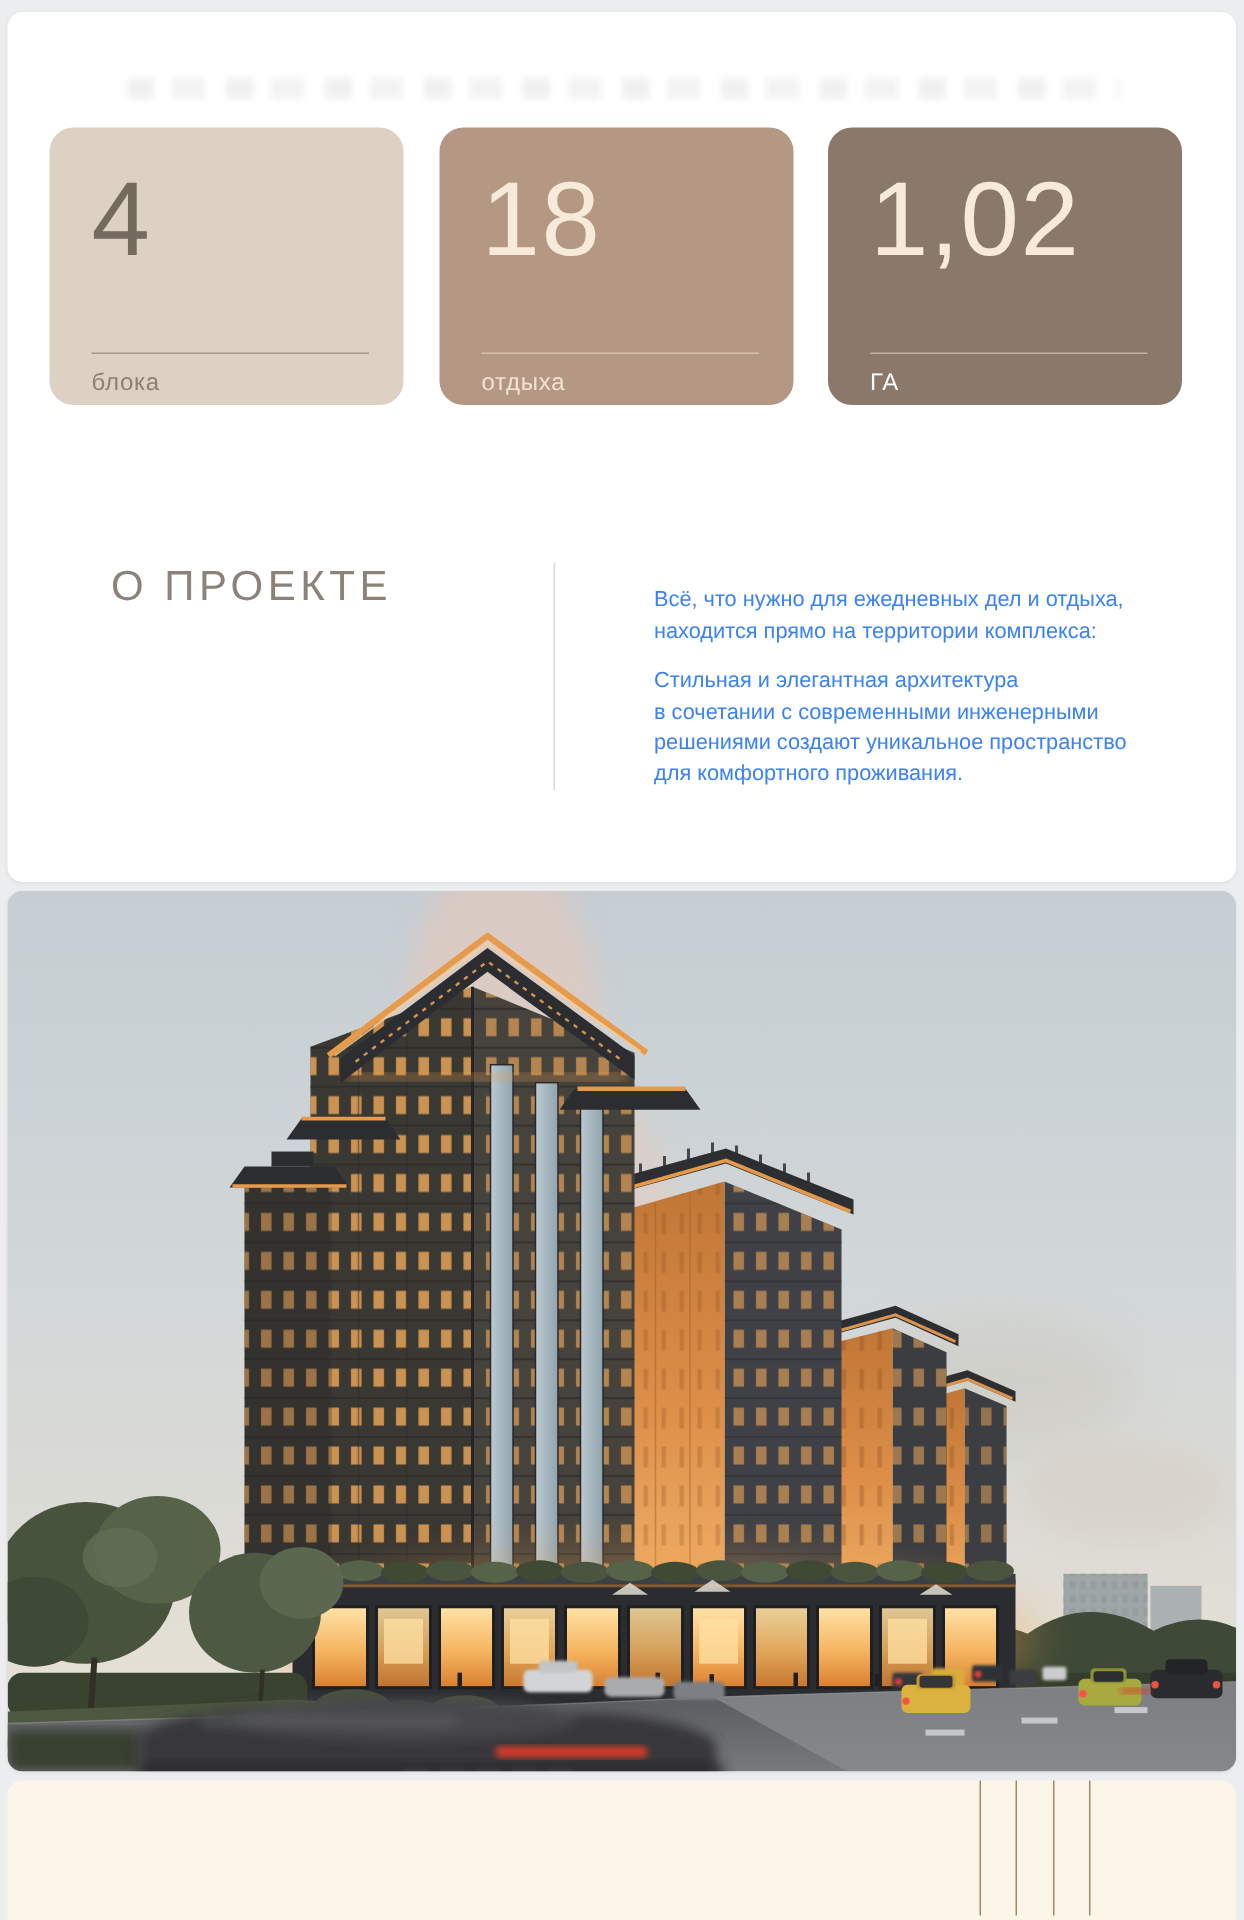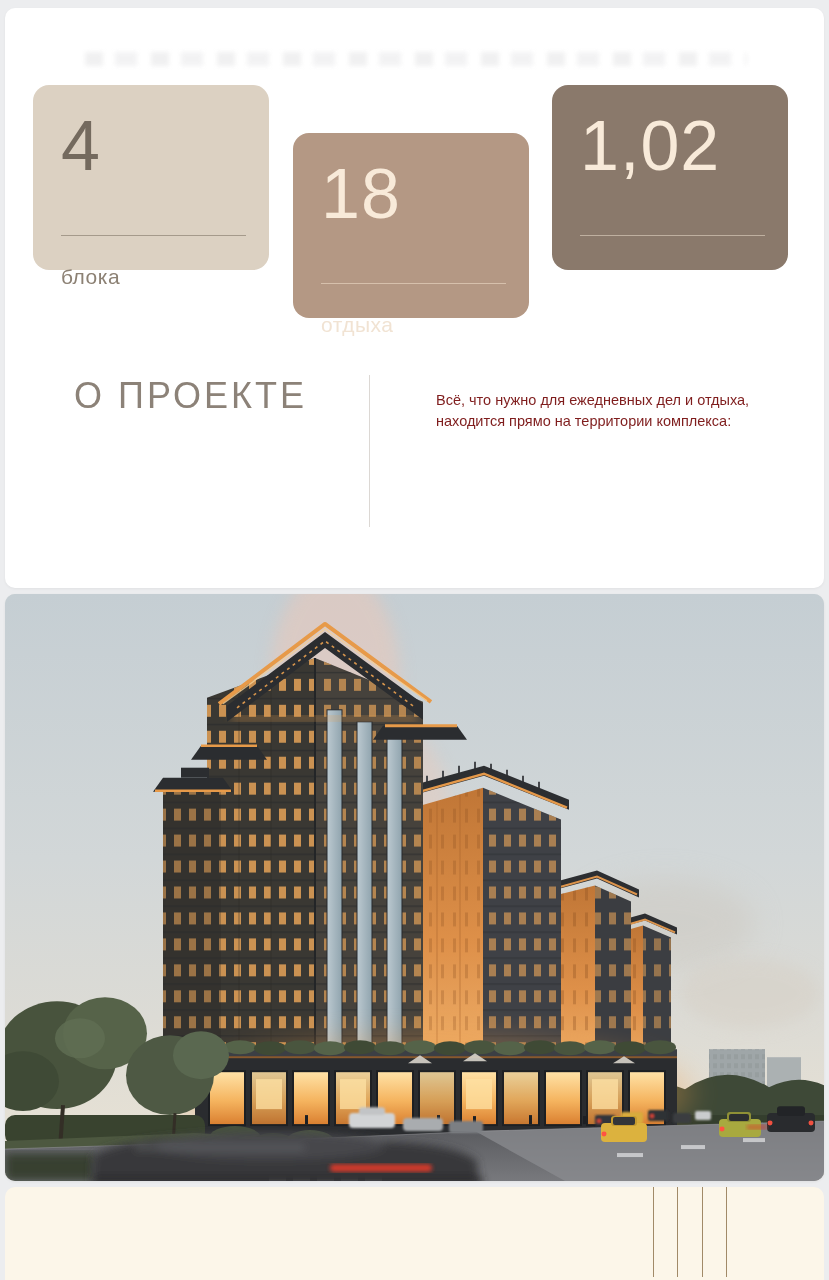--- a/index.html
+++ b/index.html
@@ -12,34 +12,34 @@
              background:#ffffff; border-radius:10px; box-shadow:0 1px 3px rgba(0,0,0,.05); }
 
   .ghost-row { position:absolute; left:80px; top:44px; width:662px; height:14px; opacity:.8;
       background:
         repeating-linear-gradient(90deg, #ededee 0 18px, rgba(255,255,255,0) 18px 30px, #f0f0f1 30px 52px, rgba(255,255,255,0) 52px 66px);
       filter:blur(2px); border-radius:3px; }
 
   .stats-row { position:absolute; left:0; top:0; width:100%; height:0; }
   .stat-card { position:absolute; top:77px; width:236px; height:185px; border-radius:16px; }
   .stat-card.c0 { left:28px; }
-  .stat-card.c1 { left:288px;margin-top:48px; }
+  .stat-card.c1 { left:288px; }
   .stat-card.c2 { left:547px; }
   .stat-value { position:absolute; left:28px; top:26px; font-size:70px; font-weight:300;
                 line-height:1; letter-spacing:1px; }
   .stat-divider { position:absolute; left:28px; top:150px; width:185px; height:1px; }
-  .stat-label { position:absolute; left:28px; top:180px; font-size:21px; font-weight:300; letter-spacing:.5px; }
-
-  .about-title { position:absolute; left:69px; top:367px; font-size:36px; font-weight:300;
+  .stat-label { position:absolute; left:28px; top:162px; font-size:16px; font-weight:300; letter-spacing:.5px; }
+
+  .about-title { position:absolute; left:69px; top:367px; font-size:28px; font-weight:300;
                  letter-spacing:3px; color:#8c8278; }
   .about-sub { position:absolute; left:71px; top:452px; width:300px; font-size:15px;
                line-height:1.45; color:#a29890; white-space:pre-line; }
   .about-vline { position:absolute; left:364px; top:367px; width:1px; height:152px; background:#dcd8d4; }
   .about-right { position:absolute; left:431px; top:382px; width:330px; font-size:14.5px;
-                 line-height:1.42; color:#7f1d1d; }
+                 line-height:1.42; color:#3b82f6; }
   .about-right p { margin:0 0 13px 0; white-space:pre-line; }
 
   
   .sec-img { position:absolute; left:5px; top:594px; width:819px; height:587px;
              border-radius:10px; overflow:hidden; background:#d3d8d9; box-shadow:0 1px 3px rgba(0,0,0,.06); }
   .sec-img svg { display:block; width:819px; height:587px; }
 
   
   .sec-foot { position:absolute; left:5px; top:1187px; width:819px; height:93px;
               border-radius:10px 10px 0 0; }
@@ -74,20 +74,24 @@
         <div class="stat-divider" style="background: rgb(191, 176, 160);"></div>
         <div class="stat-label" style="color: #ffffff;">ГА</div>
       </div>
     </div>
 
     <h1 class="about-title">О ПРОЕКТЕ</h1>
     <div class="about-vline"></div>
     <div class="about-right">
       <p>Всё, что нужно для ежедневных дел и отдыха,
 находится прямо на территории комплекса:</p>
+      <p>Стильная и элегантная архитектура
+в сочетании с современными инженерными
+решениями создают уникальное пространство
+для комфортного проживания.</p>
     </div>
   </section>
 
   <section class="sec-img">
     <svg viewBox="0 0 819 588" preserveAspectRatio="none" xmlns="http://www.w3.org/2000/svg">
       <defs>
         <linearGradient id="sky" x1="0" y1="0" x2="0" y2="1">
           <stop offset="0" stop-color="#c5ced3"></stop>
             <stop offset=".45" stop-color="#d2d7d8"></stop>
           <stop offset=".72" stop-color="#dcdbd5"></stop>

